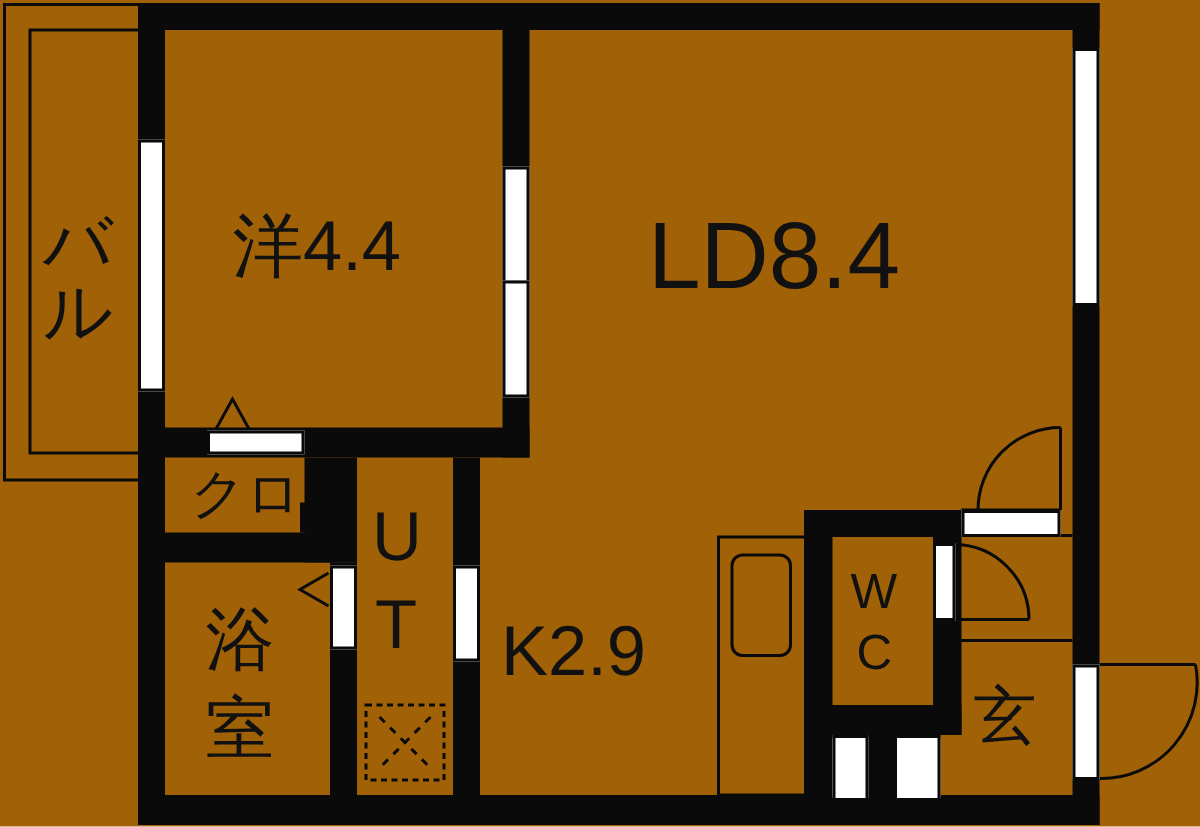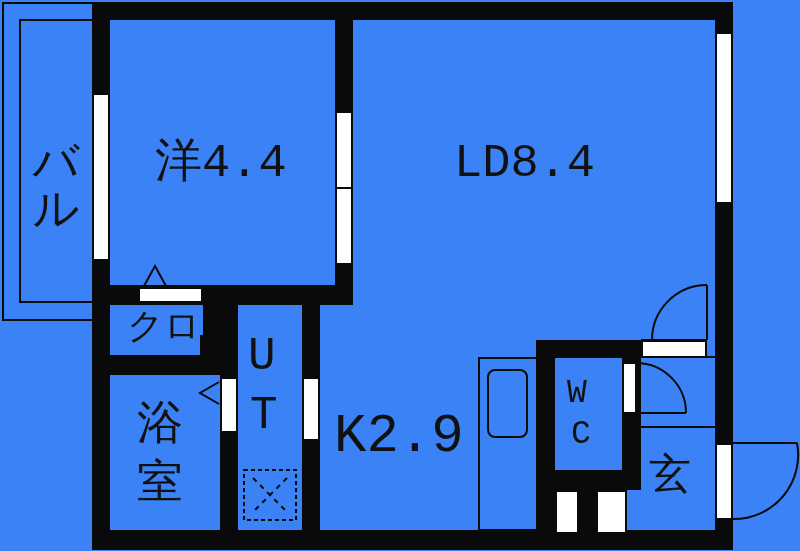--- a/index.html
+++ b/index.html
@@ -1,16 +1,16 @@
 <!DOCTYPE html>
 <html><head>
 <meta charset="utf-8">
 <style>
   html,body{margin:0;padding:0;background:#fff;}
-  #plan{position:relative;width:800px;height:551px;background:#3b82f6;overflow:hidden;font-family:Liberation Mono, monospace;color:#111;}
+  #plan{position:relative;width:800px;height:551px;background:#a16207;overflow:hidden;font-family:Liberation Sans, sans-serif;color:#111;}
   .w{position:absolute;background:#0a0a0a;}
   .win{position:absolute;background:#fff;border:2px solid #0a0a0a;box-sizing:border-box;}
   .lbl{position:absolute;white-space:nowrap;line-height:1;font-weight:400;}
   svg{position:absolute;left:0;top:0;}
 </style>
 </head>
 <body>
 
 <div id="plan">
 
@@ -80,22 +80,22 @@
   <div class="win" style="left:138px;top:287px;width:65px;height:16px;"></div>
   <div class="win" style="left:220px;top:377px;width:18px;height:56px;"></div>
   <div class="win" style="left:302px;top:377px;width:18px;height:64px;"></div>
   <div class="win" style="left:641px;top:340px;width:66px;height:18px;"></div>
   <div class="win" style="left:622px;top:362px;width:15px;height:52px;"></div>
   <div class="win" style="left:715px;top:443px;width:18px;height:77px;"></div>
   <div class="win" style="left:555px;top:490px;width:24px;height:42px;border-bottom:none;"></div>
   <div class="win" style="left:596px;top:490px;width:31px;height:42px;border-bottom:none;"></div>
 
   <div class="lbl" style="left:155px;top:140px;font-size:47px;">洋4.4</div>
-  <div class="lbl" style="left:454px;top:140px;font-size:47px;">LD8.4</div>
-  <div class="lbl" style="left:334px;top:410px;font-size:54px;">K2.9</div>
+  <div class="lbl" style="left:432px;top:140px;font-size:63px;">LD8.4</div>
+  <div class="lbl" style="left:334px;top:410px;font-size:47px;">K2.9</div>
 
   <div class="lbl" style="left:30px;top:110px;font-size:46px;writing-mode:vertical-rl;">
     <span>バル</span>
   </div>
 
   <div class="lbl" style="left:127px;top:311px;font-size:36px;">クロ</div>
 
   <div class="lbl" style="left:137px;top:403px;font-size:46px;">浴</div>
   <div class="lbl" style="left:137px;top:462px;font-size:46px;">室</div>
 

